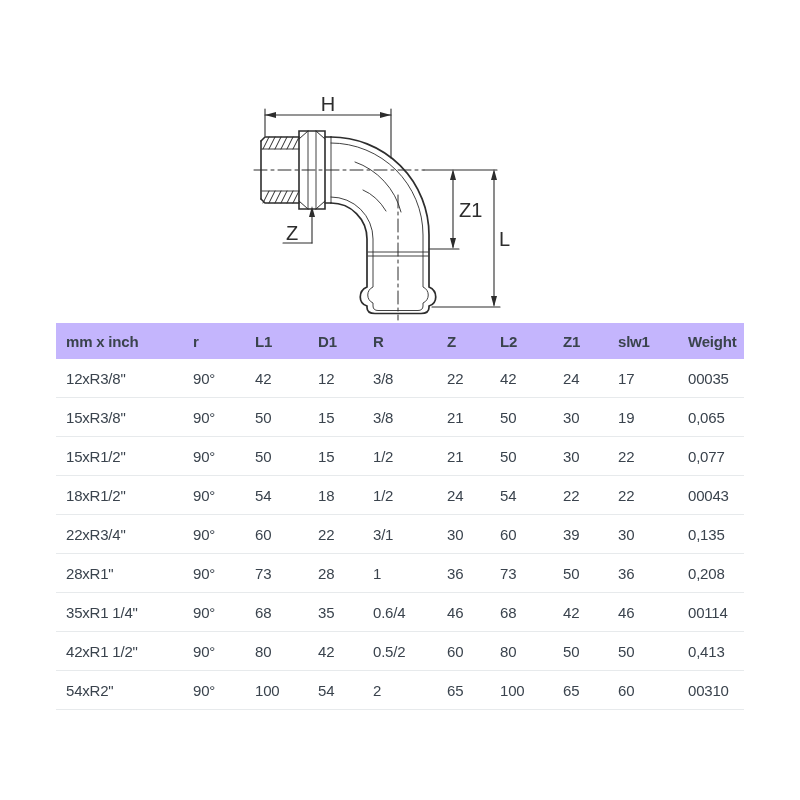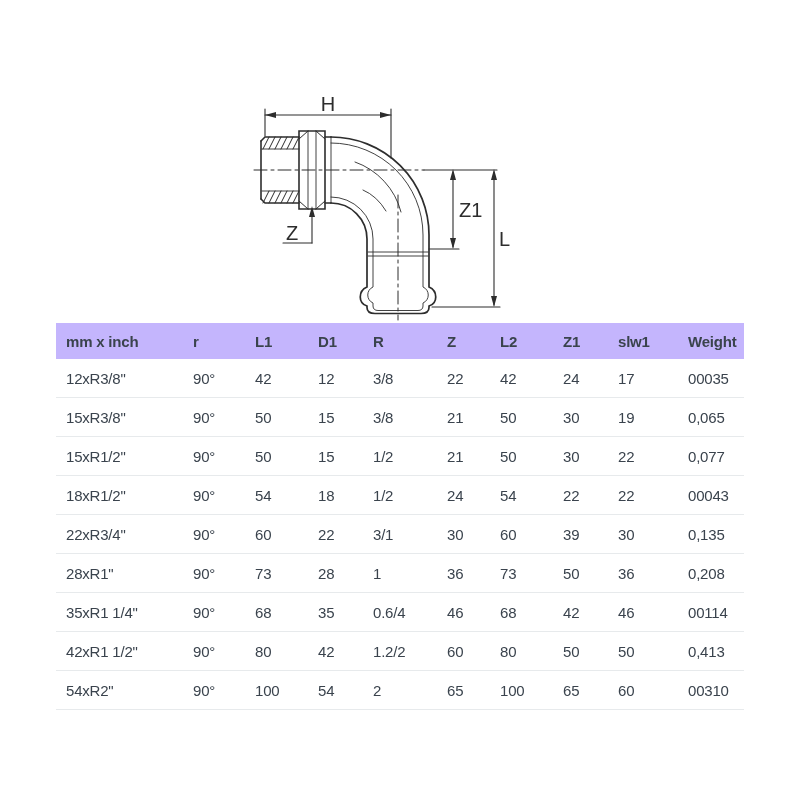--- a/index.html
+++ b/index.html
@@ -273,21 +273,21 @@
             <td>68</td>
             <td>42</td>
             <td>46</td>
             <td>00114</td>
           </tr>
           <tr>
             <td>42xR1 1/2"</td>
             <td>90°</td>
             <td>80</td>
             <td>42</td>
-            <td>1.2/2</td>
+            <td>0.5/2</td>
             <td>60</td>
             <td>80</td>
             <td>50</td>
             <td>50</td>
             <td>0,413</td>
           </tr>
           <tr>
             <td>54xR2"</td>
             <td>90°</td>
             <td>100</td>

